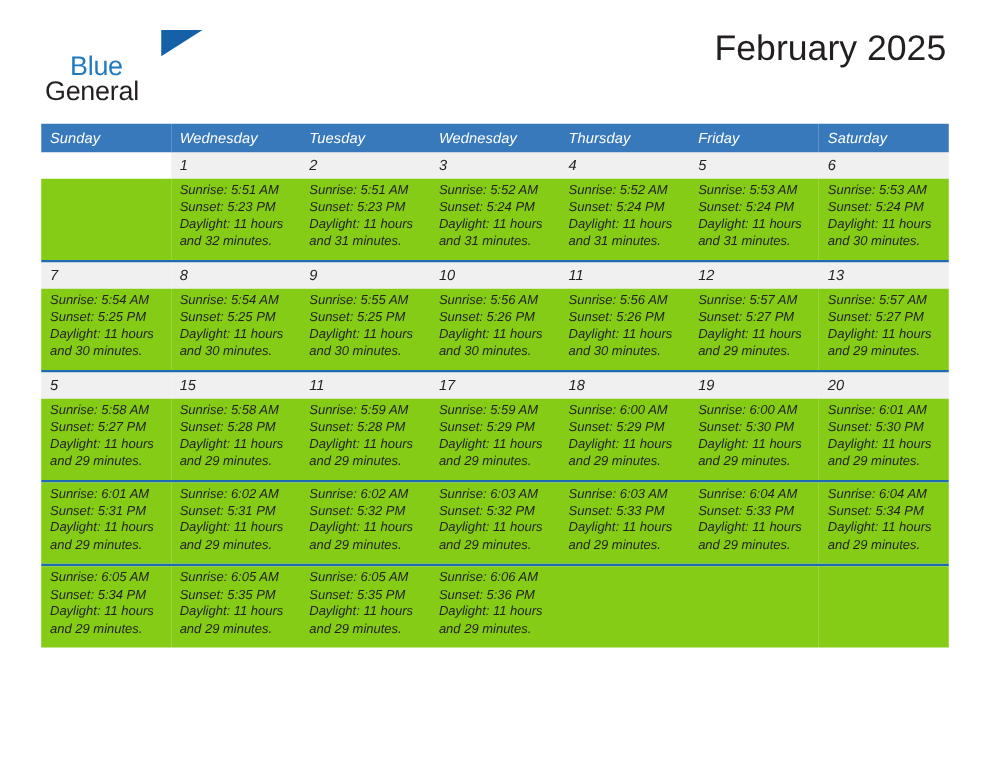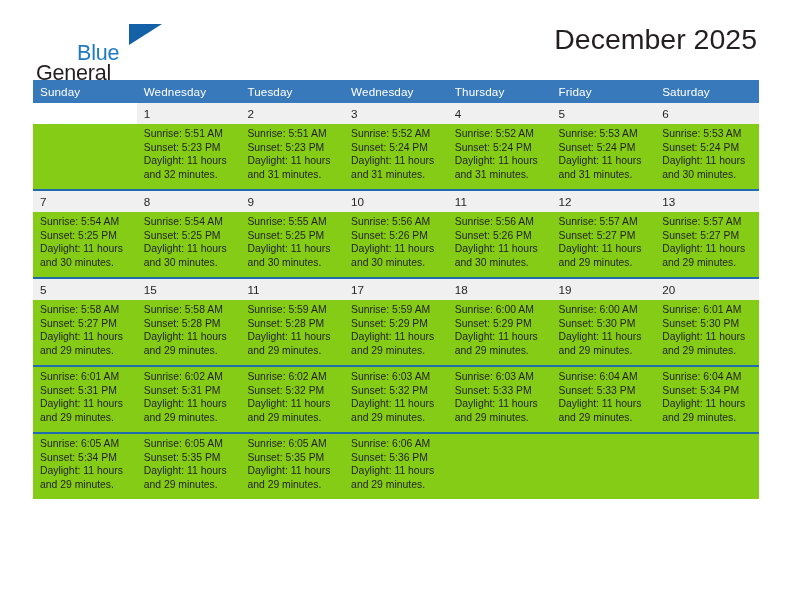--- a/index.html
+++ b/index.html
@@ -43,21 +43,21 @@
     left: 0;
     top: 16px;
     font-size: 21.5px;
     letter-spacing: -0.2px;
     color: #231f20;
     font-family: "Liberation Sans", sans-serif;
     margin-top: 24px;
   }
   .logo-blue {
     position: absolute;
-    left: 41px;
+    left: 20px;
     top: 20px;
     font-size: 21.5px;
     letter-spacing: -0.2px;
     color: #1f7ac1;
     font-family: "Liberation Sans", sans-serif;
   }
   .logo-tri {
     position: absolute;
     left: 93px;
     top: 3px;
@@ -79,24 +79,25 @@
     text-align: right;
     font-size: 14.4px;
     color: #231f20;
     line-height: 20px;
     padding-right: 2px;
     margin-top: 7px;
   }
 
   
   .calendar {
-    margin-top: 8px;
+    margin-top: 27px;
     width: 726px;
     border-collapse: collapse;
     table-layout: fixed;
+    font-style: italic;
   }
 
   .calendar th {
     background: #3879bb;
     color: #ffffff;
     font-size: 11.7px;
     font-weight: normal;
     text-align: left;
     padding: 5px 0 5px 7px;
     height: 12px;
@@ -142,21 +143,21 @@
 <body>
 
 <div class="page">
 
   <div class="header">
     <div class="logo">
       <span class="logo-general">General</span>
       <span class="logo-tri"></span>
       <span class="logo-blue">Blue</span>
     </div>
-    <div class="title">December 2025</div>
+    <div class="title">February 2025</div>
   </div>
 
   <table class="calendar">
     <thead>
       <tr>
         <th>Sunday</th>
         <th>Wednesday</th>
         <th>Tuesday</th>
         <th>Wednesday</th>
         <th>Thursday</th>

